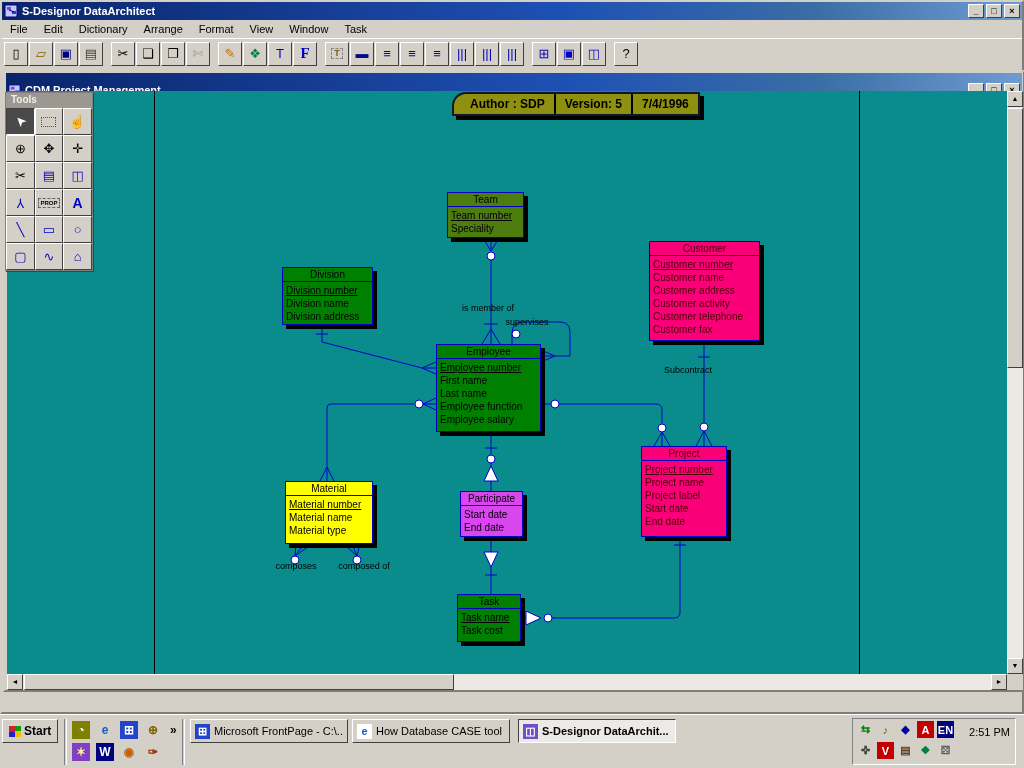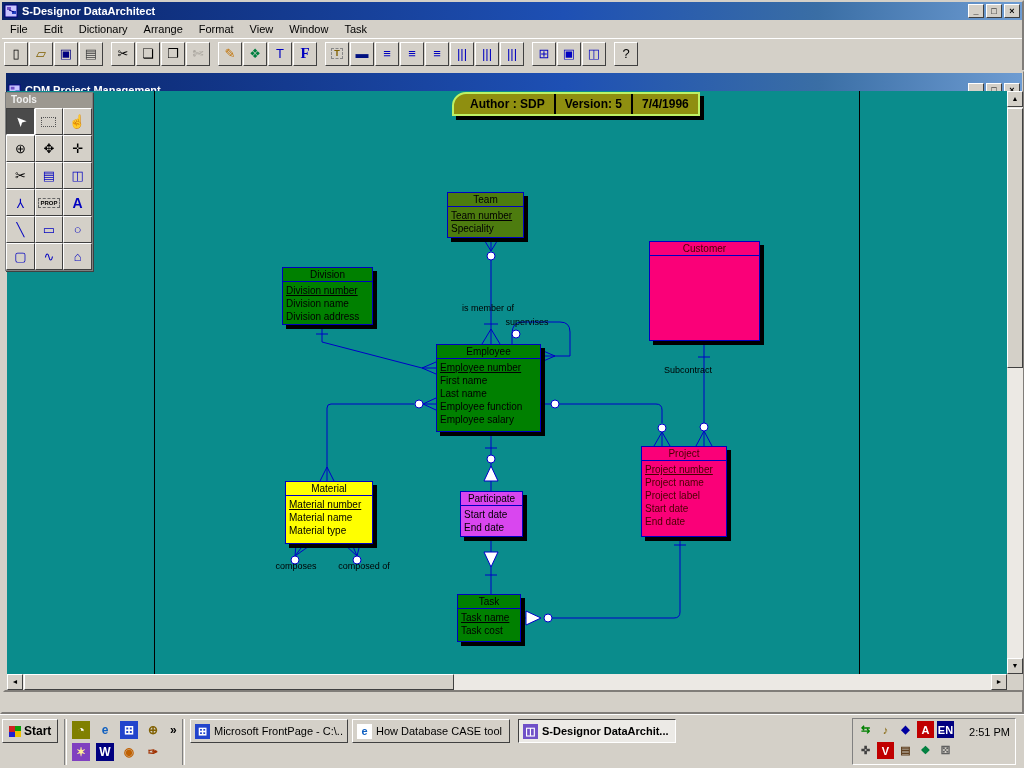--- a/index.html
+++ b/index.html
@@ -36,21 +36,21 @@
   .child-titlebar { position:absolute; left:1px; top:1px; width:1016px; height:34px;
     background:linear-gradient(90deg,#0A246A 0%,#1E50B4 55%,#3A6EA5 80%,#6E9CD2 100%);
     color:#fff; font-weight:bold; font-size:11px; display:flex; align-items:center; padding:0 2px; }
   .child-titlebar .title { flex:1; margin-left:4px; }
 
   .canvas { position:absolute; left:2px; top:19px; width:1000px; height:583px; background:#0A8C8C; overflow:hidden; }
   .canvas svg { position:absolute; left:0; top:0; }
 
   
   .stamp { position:absolute; left:445px; top:1px; display:flex; background:#8F8F10;
-    border:2px solid #bef264; border-top-left-radius:14px; box-shadow:4px 4px 0 #000;
+    border:2px solid #0f172a; border-top-left-radius:14px; box-shadow:4px 4px 0 #000;
     height:24px; font-weight:bold; font-size:12px; color:#000; }
   .stamp-cell { padding:3px 9px 0 9px; border-right:2px solid #000; white-space:nowrap; }
   .stamp-cell:first-child { padding-left:16px; }
   .stamp-cell:last-child { border-right:none; }
 
   
   .entity { position:absolute; border:1px solid #0000C0; box-shadow:4px 4px 0 #000; color:#000; }
   .ent-title { height:14px; line-height:13px; text-align:center; border-bottom:1px solid #0000C0;
     font-size:10px; white-space:nowrap; overflow:hidden; }
   .ent-attrs { padding:2px 3px 0 3px; }
@@ -321,20 +321,28 @@
         <div class="entity" style="left: 275px; top: 176px; width: 91px; height: 58px; background: rgb(0, 128, 0); color: rgb(0, 0, 0);">
           <div class="ent-title">Division</div>
           <div class="ent-attrs">
             <div class="ent-attr pk">Division number</div>
             <div class="ent-attr">Division name</div>
             <div class="ent-attr">Division address</div>
           </div>
         </div>
         <div class="entity" style="left: 642px; top: 150px; width: 111px; height: 100px; background: rgb(250, 0, 120); color: rgb(74, 0, 0);">
           <div class="ent-title">Customer</div>
+          <div class="ent-attrs">
+            <div class="ent-attr pk">Customer number</div>
+            <div class="ent-attr">Customer name</div>
+            <div class="ent-attr">Customer address</div>
+            <div class="ent-attr">Customer activity</div>
+            <div class="ent-attr">Customer telephone</div>
+            <div class="ent-attr">Customer fax</div>
+          </div>
         </div>
         <div class="entity" style="left: 429px; top: 253px; width: 105px; height: 88px; background: rgb(0, 128, 0); color: rgb(0, 0, 0);">
           <div class="ent-title">Employee</div>
           <div class="ent-attrs">
             <div class="ent-attr pk">Employee number</div>
             <div class="ent-attr">First name</div>
             <div class="ent-attr">Last name</div>
             <div class="ent-attr">Employee function</div>
             <div class="ent-attr">Employee salary</div>
           </div>

